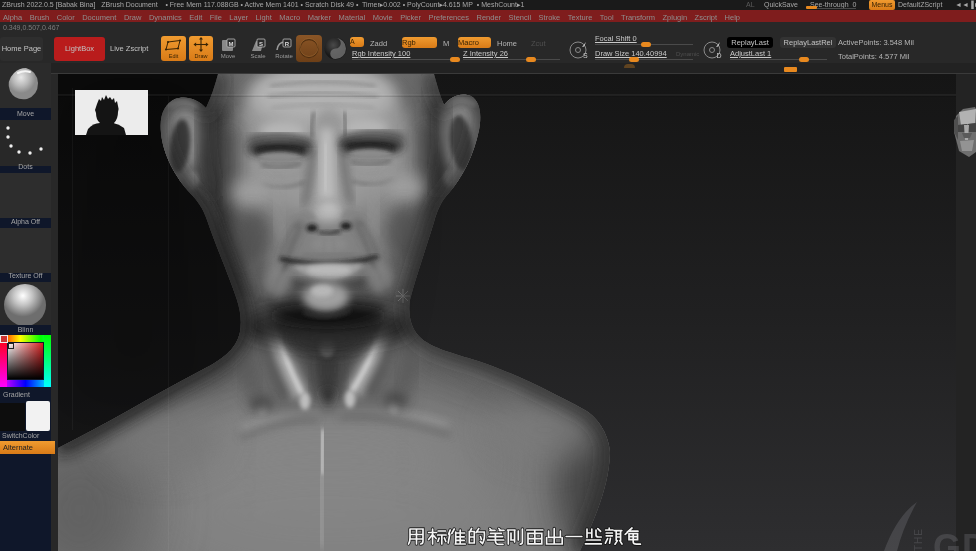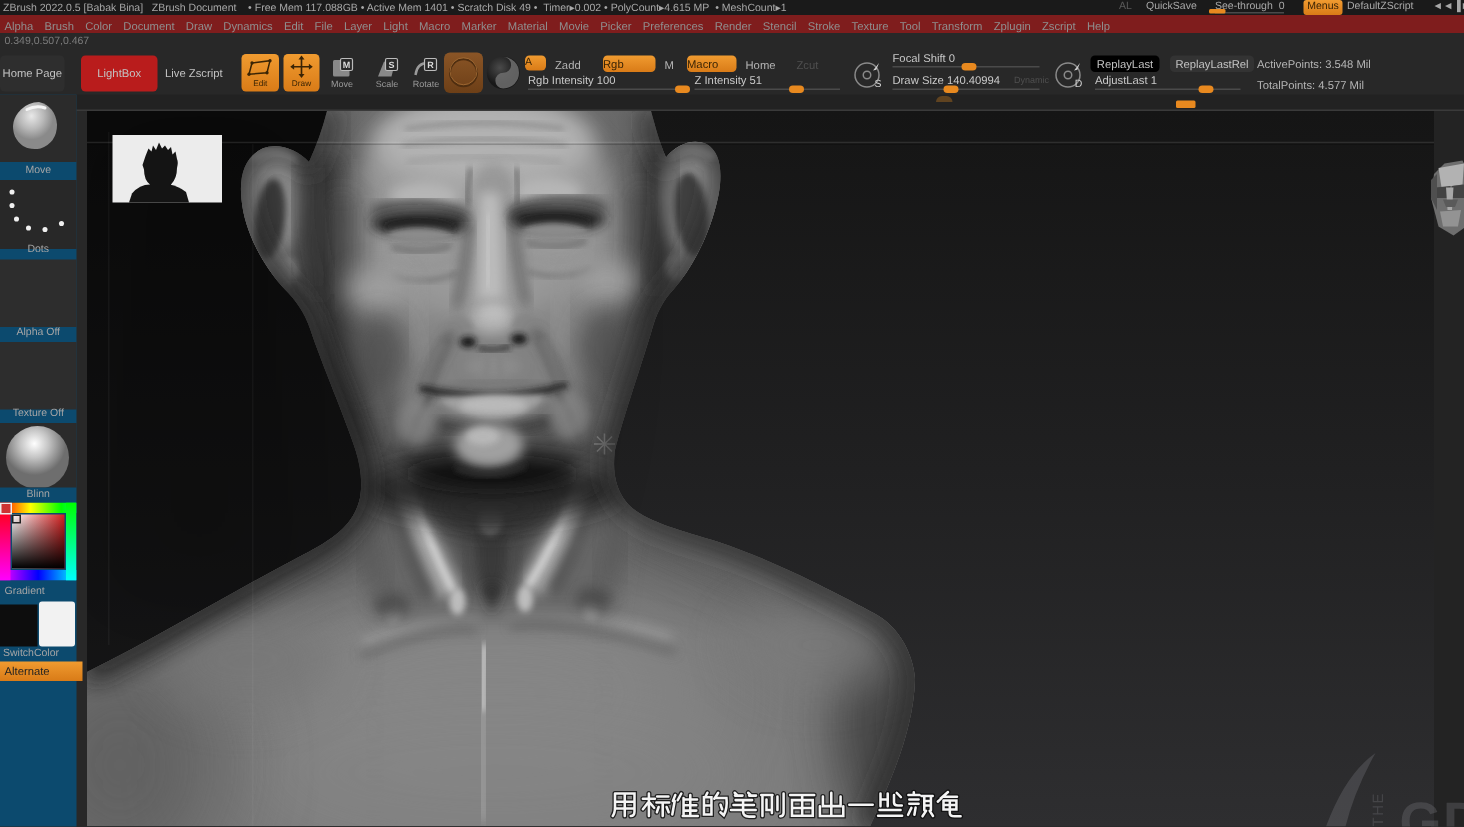--- a/index.html
+++ b/index.html
@@ -7,24 +7,24 @@
 #titlebar{position:absolute;left:0;top:0;width:976px;height:10px;background:#1a1a1a;color:#a8a8a8;font-size:7px;}
 #menubar{position:absolute;left:0;top:10px;width:976px;height:12px;background:#7f1d1d;color:#8f8f8f;font-size:7.5px;text-decoration:underline;}
 #shelf{position:absolute;left:0;top:22px;width:976px;height:41px;background:#282828;}
 #coords{position:absolute;left:3px;top:2px;color:#7d7d7d;font-size:7px;}
 .btn{position:absolute;top:15px;height:24px;background:#2f2f2f;border-radius:3px;color:#c3c3c3;
 font-size:7.5px;text-align:center;line-height:24px;}
 .obtn{position:absolute;background:linear-gradient(#f09b30,#d97b17);border-radius:3px;color:#3a2405;
 font-size:6px;}
 .lbl{position:absolute;color:#b5b5b5;font-size:7.5px;}
 .dim{color:#4f4f4f;}
-.slider{position:absolute;height:11px;color:#c9c9c9;font-size:7.5px;}
+.slider{position:absolute;height:11px;color:#c9c9c9;font-size:7.5px;text-decoration:underline;}
 .track{position:absolute;left:0;bottom:0;height:1px;background:#4a4a4a;width:100%;}
 .handle{position:absolute;bottom:-2px;width:10px;height:5px;border-radius:2.5px;background:#e8891f;}
-#sidebar{position:absolute;left:0;top:63px;width:51px;height:488px;background:#0c4a6e;}
+#sidebar{position:absolute;left:0;top:63px;width:51px;height:488px;background:#0f172a;}
 .tile{position:absolute;left:0px;width:51px;background:#2b2b2b;}
 .tlabel{position:absolute;width:51px;text-align:center;color:#a5a5a5;font-size:7px;}
 </style></head>
 <body>
 <div id="titlebar">
     <span style="position:absolute;left:2px;top:1px">ZBrush 2022.0.5 [Babak Bina]&nbsp;&nbsp;&nbsp;ZBrush Document&nbsp;&nbsp;&nbsp;&nbsp;• Free Mem 117.088GB • Active Mem 1401 • Scratch Disk 49 •&nbsp; Timer▸0.002 • PolyCount▸4.615 MP&nbsp; • MeshCount▸1</span>
 <span style="position:absolute;left:746px;top:1px;color:#5a5a5a">AL</span>
 <span style="position:absolute;left:764px;top:1px">QuickSave</span>
 <span style="position:absolute;left:810px;top:1px">See-through&nbsp; 0</span>
 <span style="position:absolute;left:810px;top:8px;width:46px;height:1px;background:#4a4a4a"></span>
@@ -112,21 +112,21 @@
 </svg></div>
 
 <div class="obtn" style="left:350px;top:15px;width:14px;height:10px;line-height:10px;font-size:7px">A</div>
 <div class="lbl" style="left:370px;top:17px">Zadd</div>
 <div class="obtn" style="left:402px;top:14.5px;width:35px;height:11px;line-height:11px;font-size:7.5px">Rgb</div>
 <div class="lbl" style="left:443px;top:17px">M</div>
 <div class="obtn" style="left:458px;top:14.5px;width:33px;height:11px;line-height:11px;font-size:7.5px">Macro</div>
 <div class="lbl" style="left:497px;top:17px">Home</div>
 <div class="lbl dim" style="left:531px;top:17px">Zcut</div>
 <div class="slider" style="left:352px;top:27px;width:108px"><span>Rgb Intensity 100</span><span class="track"></span><span class="handle" style="right:0"></span></div>
-<div class="slider" style="left:463px;top:27px;width:97px"><span>Z Intensity 51</span><span class="track"></span><span class="handle" style="left:63px"></span></div>
+<div class="slider" style="left:463px;top:27px;width:97px"><span>Z Intensity 26</span><span class="track"></span><span class="handle" style="left:63px"></span></div>
 
 <div class="abs" style="left:569px;top:18px;width:20px;height:20px">
 <svg width="20" height="20">
         <circle cx="9" cy="10" r="8" fill="none" stroke="#8a8a8a" stroke-width="1"></circle>
         <circle cx="9" cy="10" r="2.5" fill="none" stroke="#8a8a8a" stroke-width="1"></circle>
         <path d="M13 7 L17 2 L15.2 6.5 Z" fill="#cfcfcf"></path>
         <text x="14" y="18" font-size="7" fill="#cfcfcf" font-family="Liberation Sans">S</text>
       </svg></div>
 <div class="slider" style="left:595px;top:12px;width:98px"><span>Focal Shift 0</span><span class="track"></span><span class="handle" style="left:46px"></span></div>
 <div class="slider" style="left:595px;top:27px;width:98px"><span>Draw Size 140.40994</span><span class="track"></span><span class="handle" style="left:34px"></span></div>

